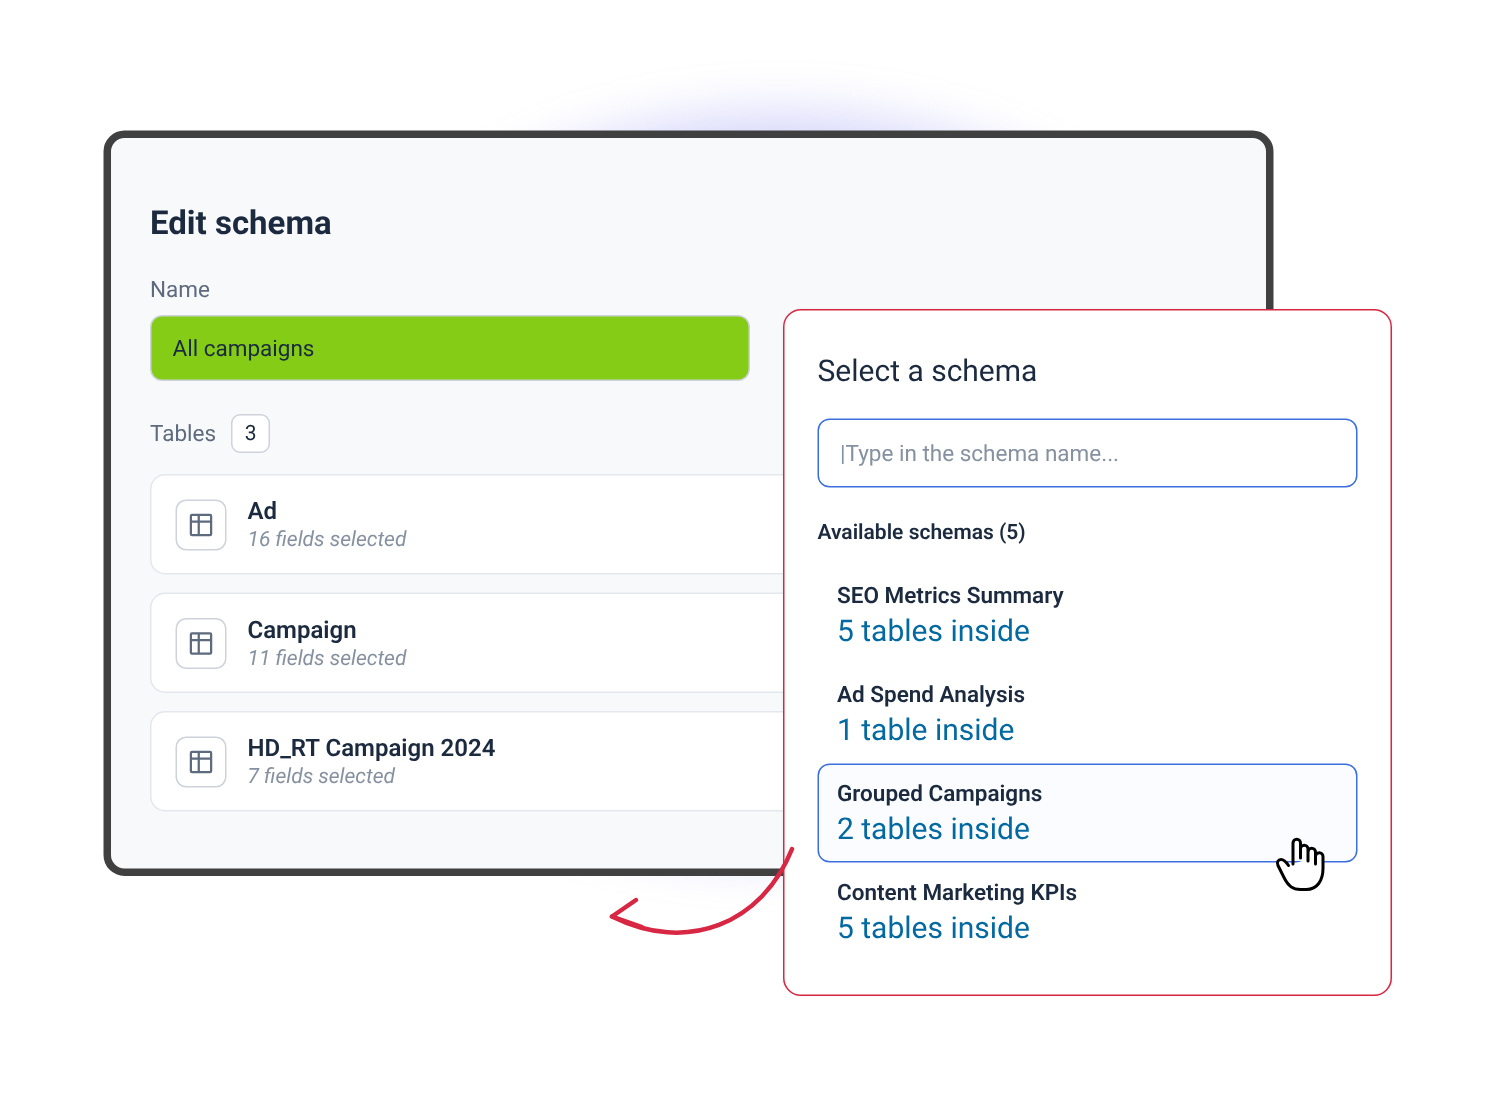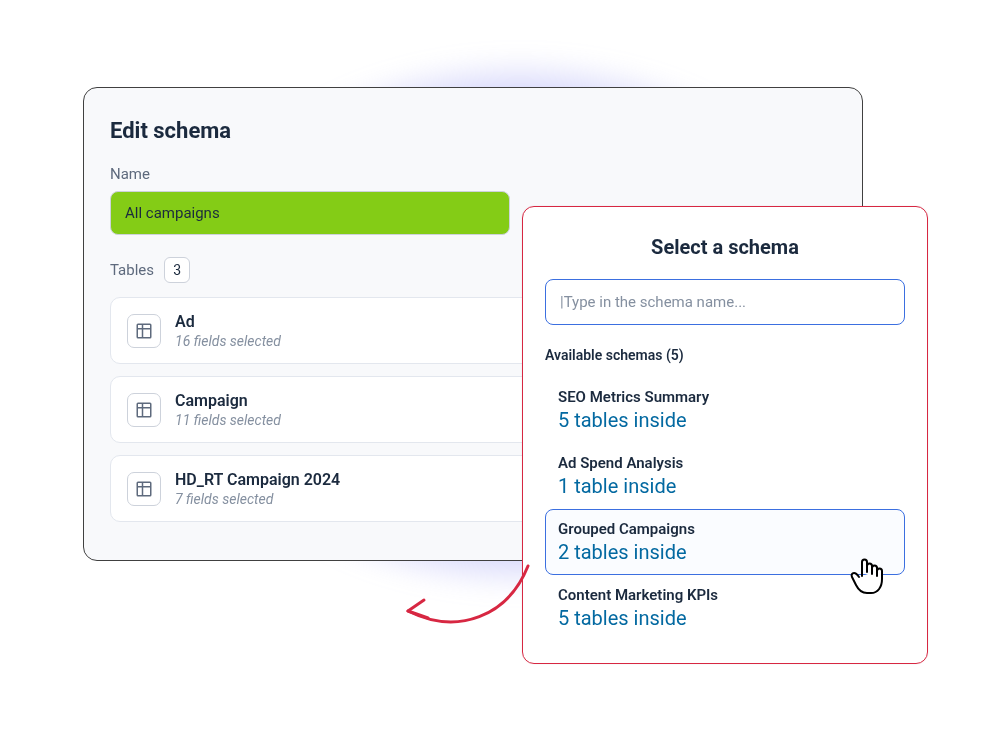--- a/index.html
+++ b/index.html
@@ -14,26 +14,26 @@
     height: 720px;
     background: radial-gradient(ellipse 55% 50% at 50% 45%, #8f91f3 0%, #8f91f3 35%, rgba(143,145,243,0.6) 55%, rgba(143,145,243,0) 75%);
     filter: blur(10px);
     z-index: 0;
   }
 
   
   .card-edit {
     position: absolute;
     top: 87px;
-    left: 83px;
+    left: 69px;
     width: 780px;
     background: #f8f9fb;
-    border: 1px solid #404040;
+    border: 5px solid #404040;
     border-radius: 14px;
-    padding: 30px 26px 26px 26px;
+    padding: 45px 26px 26px 26px;
     z-index: 1;
   }
   .card-edit h1 {
     font-size: 22px;
     font-weight: 700;
     color: #1b2a3e;
     margin-bottom: 22px;
   }
   .label {
     font-size: 15px;
@@ -102,24 +102,23 @@
     width: 406px;
     background: #fff;
     border: 1.5px solid #d72742;
     border-radius: 12px;
     padding: 28px 22px 22px 22px;
     z-index: 2;
     box-shadow: 0 0 0 1px rgba(0,0,0,0.02);
   }
   .card-select h2 {
     font-size: 20px;
-    font-weight: 700;
+    font-weight: 400;
     color: #1b2a3e;
     margin-bottom: 20px;
-    text-align: center;
   }
   .search-input {
     width: 100%;
     height: 46px;
     border: 1.5px solid #3b6fe0;
     border-radius: 8px;
     padding: 0 14px;
     font-size: 15px;
     color: #1b2a3e;
     margin-bottom: 22px;

